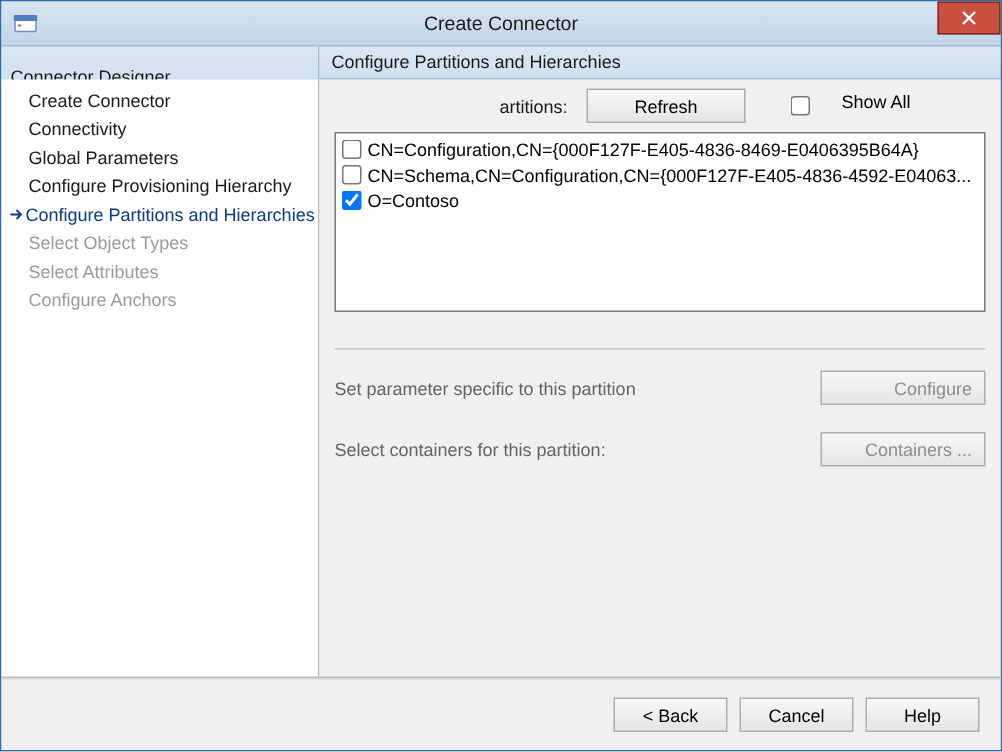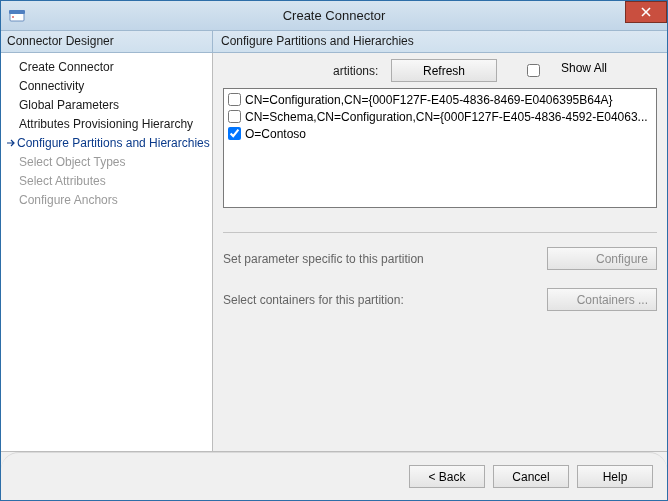--- a/index.html
+++ b/index.html
@@ -64,21 +64,21 @@
   }
   .headers {
     display: flex;
     height: 22px;
   }
   .sidebar-header {
     width: 212px;
     background: linear-gradient(#dbe7f2, #cfe0ee);
     border-right: 1px solid #9fb8cf;
     border-bottom: 1px solid #9fb8cf;
-    padding: 3px 6px;
+    padding: 13px 6px;
     font-size: 12px;
     color: #1a1a1a;
   }
   .main-header {
     flex: 1;
     background: linear-gradient(#dbe7f2, #cfe0ee);
     border-bottom: 1px solid #9fb8cf;
     padding: 3px 8px;
     font-size: 12px;
     color: #1a1a1a;
@@ -207,21 +207,20 @@
   .lower .btn { width: 110px; }
   .footer {
     height: 48px;
     background: #f0f0f0;
     border-top: 1px solid #d9d9d9;
     display: flex;
     align-items: center;
     justify-content: flex-end;
     gap: 8px;
     padding: 0 14px;
-    border-radius: 18px;
   }
   .footer .btn { width: 76px; }
   .ok-border { border-color: #6e6e6e; }
 </style>
 </head>
 <body>
 
 <div class="window">
 
   <div class="titlebar">
@@ -254,21 +253,21 @@
         <div class="nav-item">
             <span>Create Connector</span>
           </div>
         <div class="nav-item">
             <span>Connectivity</span>
           </div>
         <div class="nav-item">
             <span>Global Parameters</span>
           </div>
         <div class="nav-item">
-            <span>Attributes Provisioning Hierarchy</span>
+            <span>Configure Provisioning Hierarchy</span>
           </div>
         <div class="nav-item current">
           <span class="arrow">
             <svg width="10" height="10" viewBox="0 0 10 10">
                 <path d="M1 5 H7 M5 2 L8 5 L5 8" fill="none" stroke="#0a3a8a" stroke-width="1.2"></path>
               </svg>
           </span>
           <span>Configure Partitions and Hierarchies</span>
         </div>
         <div class="nav-item disabled">

